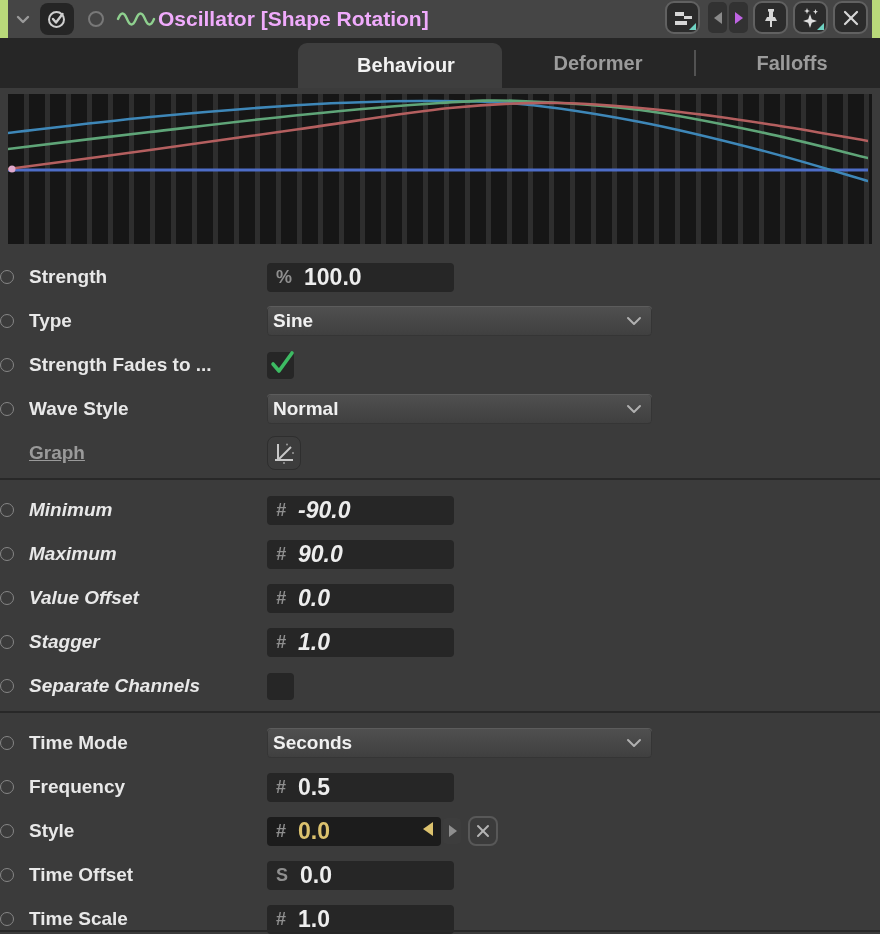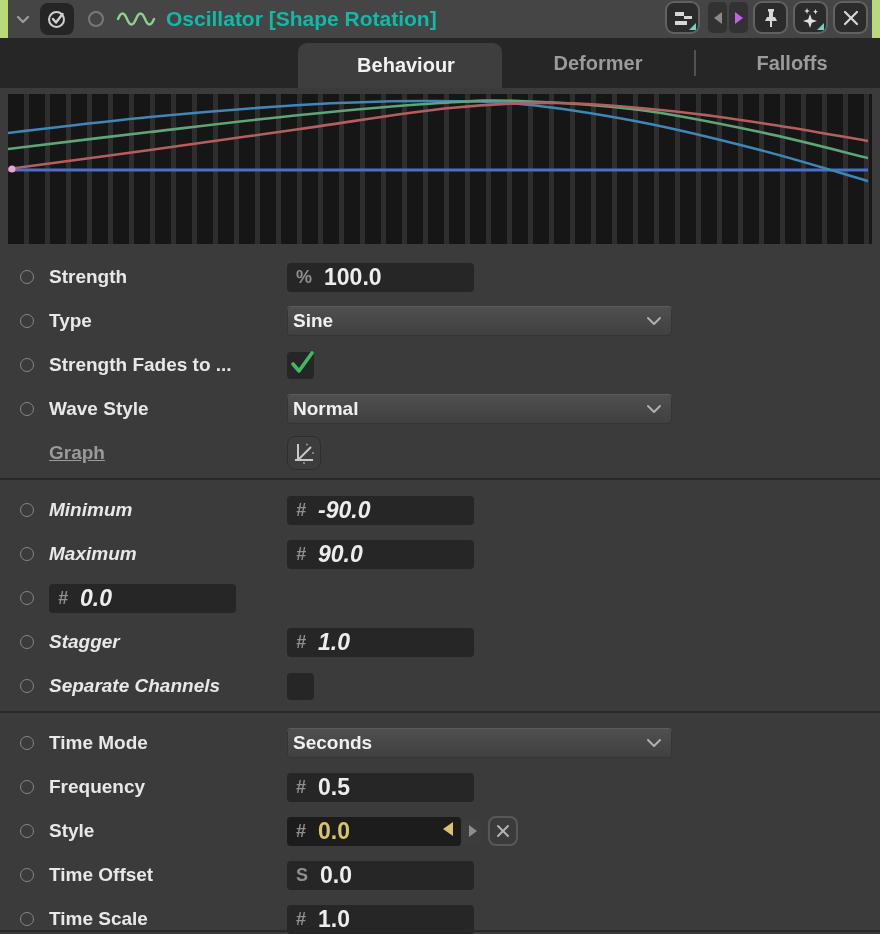--- a/index.html
+++ b/index.html
@@ -8,40 +8,40 @@
     background:#3b3b3b;
     font-family:"Liberation Sans","DejaVu Sans",sans-serif;
     -webkit-font-smoothing:antialiased;
   }
   
   .titlebar{height:38px;background:#454545;position:relative;display:flex;align-items:center;padding:0 0 0 12px;box-sizing:border-box;}
   .edge-strip{position:absolute;top:0;width:8px;height:38px;background:var(--accent-strip,#b9d97a);}
   .edge-strip.left{left:0;} .edge-strip.right{right:0;}
   .tb-ico{display:flex;align-items:center;justify-content:center;flex:none;}
   .enable-btn{width:34px;height:32px;background:#252525;border-radius:8px;display:flex;align-items:center;justify-content:center;margin:0 6px;}
-  .title{color:#14b8a6;font-size:21px;font-weight:600;margin-left:10px;white-space:nowrap;}
+  .title{color:#f0abfc;font-size:21px;font-weight:600;margin-left:2px;white-space:nowrap;}
   .tb-right{position:absolute;right:12px;top:1px;display:flex;align-items:center;}
   .tbtn{width:35px;height:33px;border:2px solid #616161;border-radius:9px;background:#2b2b2b;display:flex;align-items:center;justify-content:center;position:relative;margin-left:5px;box-sizing:border-box;}
   .corner{position:absolute;right:2px;bottom:2px;width:0;height:0;border-left:7px solid transparent;border-bottom:7px solid var(--teal-corner,#6fd3c3);}
   .split{display:flex;margin-left:6px;}
   .abtn{width:19px;height:31px;background:#323232;border-radius:5px;display:flex;align-items:center;justify-content:center;margin-left:2px;}
   
   .tabbar{height:50px;background:#262626;display:flex;align-items:stretch;}
   .tab-spacer{width:298px;flex:none;}
   .tab{width:192px;flex:none;display:flex;align-items:center;justify-content:center;color:#9b9b9b;font-size:20px;font-weight:600;}
   .tab.active{background:#3e3e3e;border-radius:9px 9px 0 0;color:#f2f2f2;margin-top:5px;padding-left:12px;}
   .tab-divider{width:2px;height:26px;background:#525252;align-self:center;flex:none;}
   
   .graph{margin:6px 8px 0;height:150px;position:relative;overflow:hidden;
     background:#161616;
     background-image:repeating-linear-gradient(to right,#161616 0,#161616 16px,#2e2e2e 16px,#2e2e2e 21px);}
   .graph svg{position:absolute;left:0;top:0;}
   
   .rows{padding-top:11px;}
-  .row{height:44px;display:flex;align-items:center;padding-left:20px;box-sizing:border-box;}
+  .row{height:44px;display:flex;align-items:center;padding-left:0;box-sizing:border-box;}
   .bullet{width:12px;height:12px;border:1.5px solid #868686;border-radius:50%;margin-right:15px;flex:none;background:transparent;}
   .bullet.hidden{visibility:hidden;}
   .rowlabel{width:238px;flex:none;font-size:19px;font-weight:600;color:#e8e8e8;white-space:nowrap;overflow:hidden;}
   .rowlabel.dim{color:#9a9a9a;text-decoration:underline;}
   .field{width:187px;height:29px;background:#262626;border-radius:4px;display:flex;align-items:center;padding:0 9px;box-sizing:border-box;}
   .prefix{color:#8f8f8f;font-size:18px;font-weight:600;margin-right:12px;flex:none;}
   .val{color:#ededed;font-size:23px;font-weight:600;}
   .dropdown{width:385px;height:30px;background:linear-gradient(#505050,#3f3f3f);border-radius:4px;display:flex;align-items:center;justify-content:space-between;padding:0 8px 0 6px;box-sizing:border-box;box-shadow:inset 0 1px 0 #5c5c5c, inset 0 0 0 1px #353535;}
   .dd-label{color:#f0f0f0;font-size:19px;font-weight:600;}
   .checkbox{width:27px;height:27px;background:#262626;border-radius:4px;position:relative;flex:none;}
@@ -240,20 +240,21 @@
     <span class="bullet"></span>
     <span class="rowlabel">Maximum</span>
     <div class="field">
       <span class="prefix">#</span>
       <span class="val">90.0</span>
     </div>
   </div>
 
   <div class="row">
     <span class="bullet"></span>
+    <span class="rowlabel">Value Offset</span>
     <div class="field">
       <span class="prefix">#</span>
       <span class="val">0.0</span>
     </div>
   </div>
 
   <div class="row">
     <span class="bullet"></span>
     <span class="rowlabel">Stagger</span>
     <div class="field">

